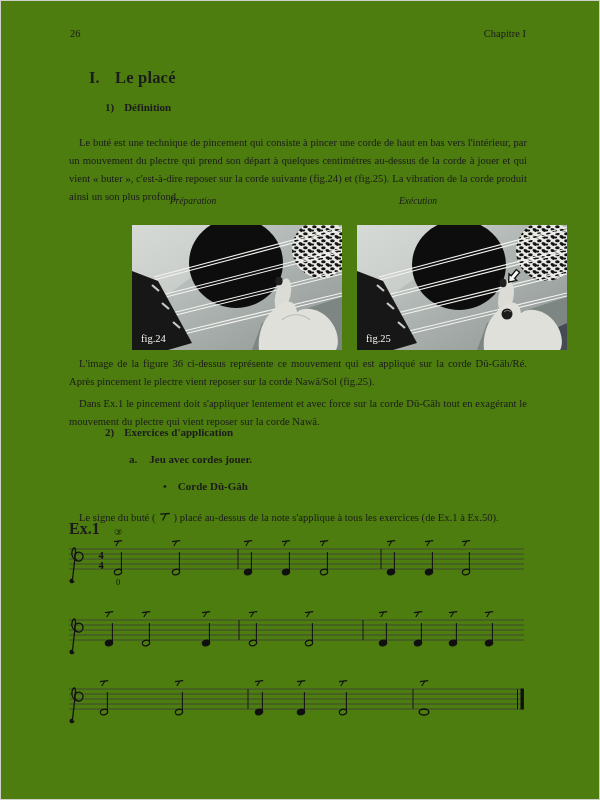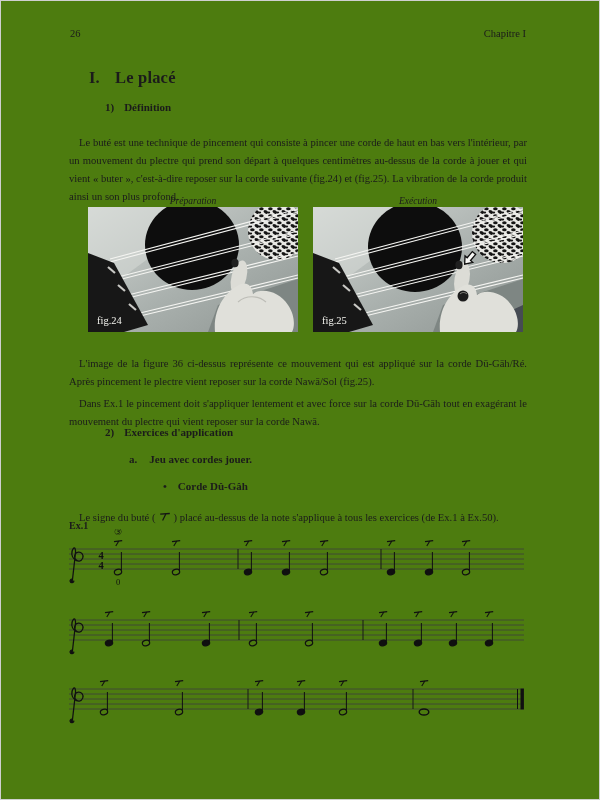--- a/index.html
+++ b/index.html
@@ -25,24 +25,24 @@
     position:absolute;left:68px;width:458px;font-size:10.6px;line-height:18px;
     text-align:justify;text-indent:10px;
   }
   .p1{top:122px;} .p2{top:343px;} .p3{top:383px;}
   .note-line{top:497px;text-indent:10px;}
   .caption{
     position:absolute;top:195px;width:210px;text-align:center;
     font-size:9.5px;font-style:italic;
   }
   .caption.left{left:87px;} .caption.right{left:312px;}
-  .photo{position:absolute;top:206px;width:210px;height:125px;}
+  .photo{position:absolute;top:224px;width:210px;height:125px;margin-left:44px;}
   .photo.left{left:87px;} .photo.right{left:312px;}
   .photo svg{display:block;}
-  .ex-label{position:absolute;top:519px;left:68px;font-size:10px;font-weight:bold;}
+  .ex-label{position:absolute;top:519px;left:68px;font-size:16px;font-weight:bold;}
   .music{position:absolute;top:528px;left:0px;}
   .bute-inline{display:inline-block;vertical-align:-1px;margin:0 3px;}
 </style>
 </head>
 <body>
 
 <div class="page">
 
   <div class="running-head">
     <span>26</span>

